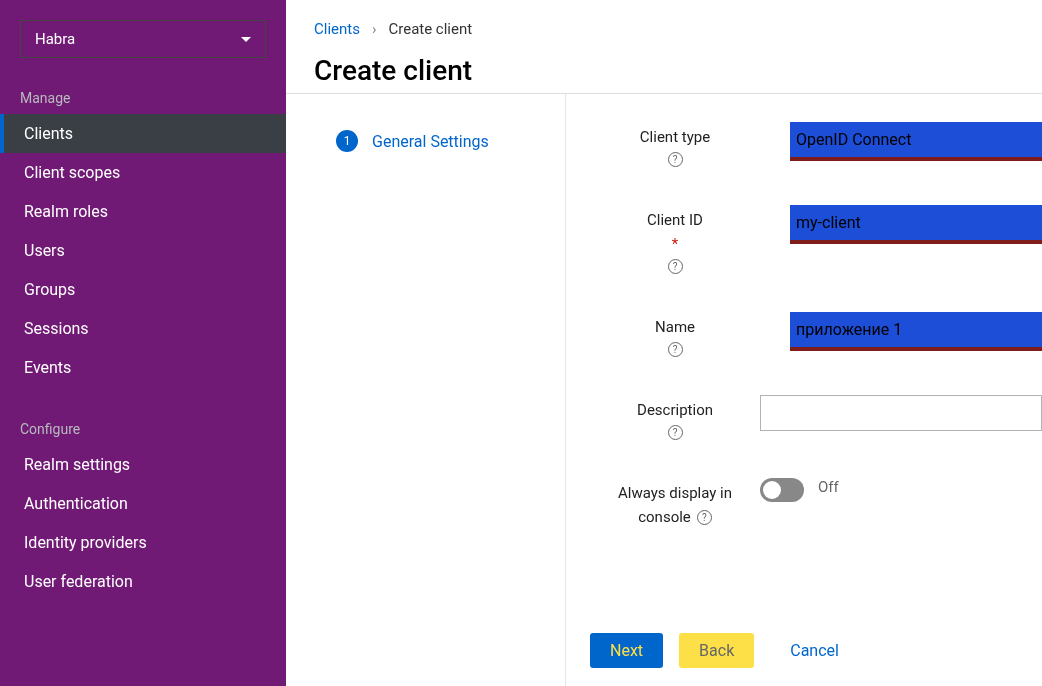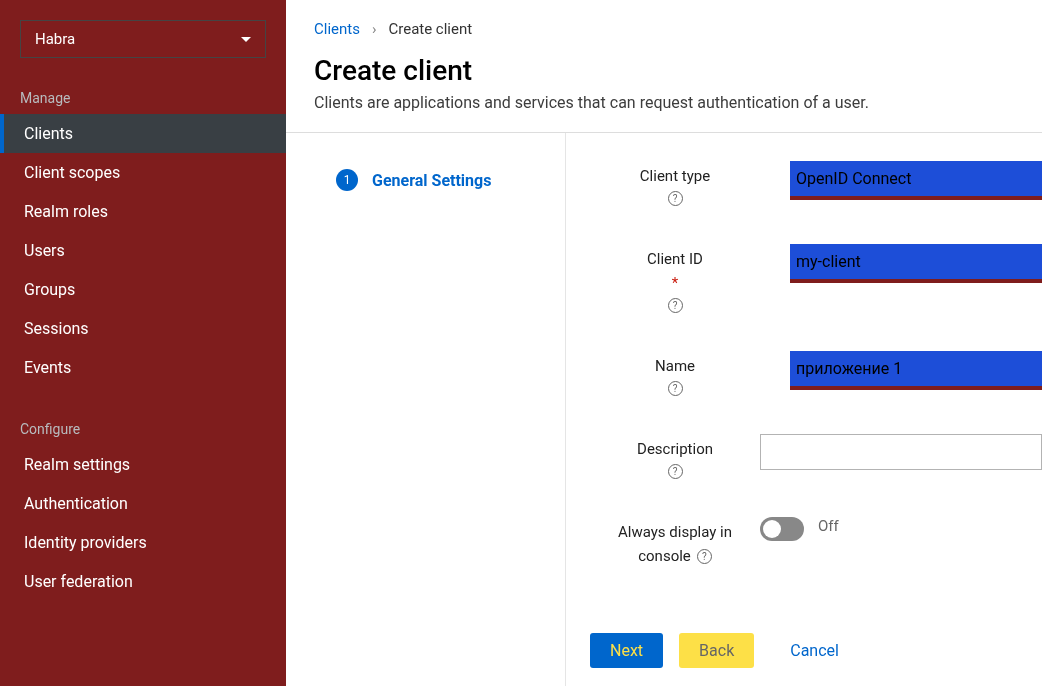--- a/index.html
+++ b/index.html
@@ -11,21 +11,21 @@
     body {
       display: flex;
       width: 1042px;
       height: 686px;
       background: #fff;
       overflow: hidden;
     }
     
     .sidebar {
       width: 286px;
-      background: #7f1d1d;
+      background: #701a75;
       color: #fff;
       display: flex;
       flex-direction: column;
       padding-top: 20px;
     }
     .realm-selector {
       margin: 0 20px 18px 20px;
       border: 1px solid #444;
       height: 38px;
       display: flex;
@@ -112,21 +112,20 @@
       background: #0066cc;
       color: #fff;
       font-size: 12px;
       display: flex;
       align-items: center;
       justify-content: center;
     }
     .step-label {
       color: #0066cc;
       font-size: 16px;
-      font-weight: bold;
     }
     .form-area {
       flex: 1;
       padding: 28px 0 0 24px;
       display: flex;
       flex-direction: column;
     }
     .form-row {
       display: flex;
       align-items: flex-start;
@@ -243,21 +242,20 @@
   <div class="nav-item"><span>User federation</span></div>
 </div>
 
 <div class="main">
   <div class="breadcrumb-row">
     <span class="breadcrumb-link">Clients</span>
     <span class="breadcrumb-sep">›</span>
     <span class="breadcrumb-current">Create client</span>
   </div>
   <h1 class="page-title">Create client</h1>
-  <div class="page-desc">Clients are applications and services that can request authentication of a user.</div>
   <div class="divider"></div>
 
   <div class="wizard-body">
     <div class="wizard-steps">
       <div class="step">
         <div class="step-circle">1</div>
         <div class="step-label">General Settings</div>
       </div>
     </div>
 

